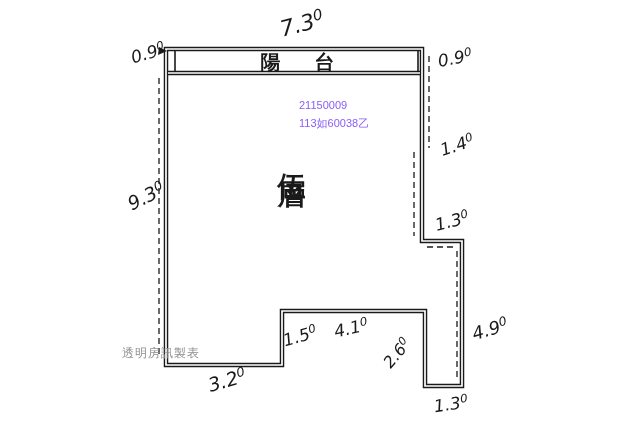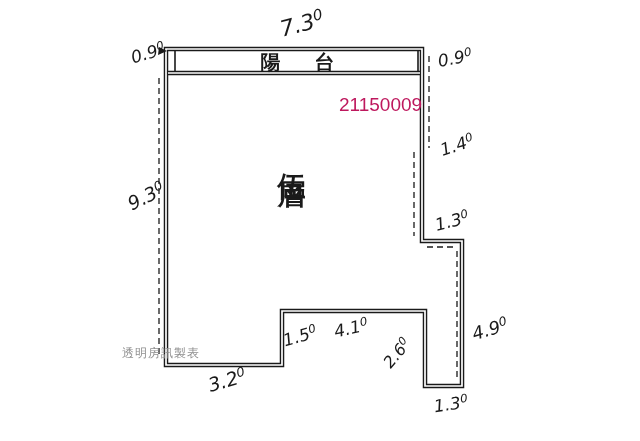--- a/index.html
+++ b/index.html
@@ -22,21 +22,21 @@
     position:absolute;left:301px;top:49px;transform:translateX(-50%);
     font-family:Liberation Mono, monospace;font-weight:bold;font-size:20px;
     letter-spacing:7px;color:var(--ink);white-space:nowrap;
   }
   .floor-label{
     position:absolute;left:291px;top:151px;transform:translateX(-50%);
     writing-mode:vertical-rl;text-orientation:upright;
     font-family:"DejaVu Serif",serif;font-weight:bold;font-size:28px;
     letter-spacing:8px;color:var(--ink);
   }
-  .case-block{position:absolute;left:299px;top:96px;font-size:19px;line-height:18px;color:#be185d;margin-left:40px;}
+  .case-block{position:absolute;left:299px;top:96px;font-size:11px;line-height:18px;color:#8b5cf6;}
   .watermark{position:absolute;left:122px;top:345px;font-size:12px;letter-spacing:1px;color:var(--wm);}
 
   
   .hand{
     position:absolute;font-family:"DejaVu Sans",sans-serif;font-style:italic;
     color:var(--ink);white-space:nowrap;transform-origin:center;
   }
   .hand span{display:inline-block;}
   .h-sup{font-size:.68em;transform:translateY(-.5em);}
 
@@ -76,20 +76,21 @@
     <path class="thin" d="M175,51 V72"></path>
     <path class="thin" d="M418,51 V72"></path>
 
     <polygon class="arrow" points="159,47 167,51 158,55"></polygon>
   </svg>
 
   <div class="balcony-label">陽　台</div>
 
   <div class="case-block">
     <div>21150009</div>
+    <div>113如60038乙</div>
   </div>
 
   <div class="floor-label">伍層</div>
 
   <div class="watermark">透明房訊製表</div>
 
   <span class="hand d-top"><span>7</span><span>.</span><span>3</span><span class="h-sup">0</span></span>
   <span class="hand d-bal-left"><span>0</span><span>.</span><span>9</span><span class="h-sup">0</span></span>
   <span class="hand d-bal-right"><span>0</span><span>.</span><span>9</span><span class="h-sup">0</span></span>
   <span class="hand d-right-upper"><span>1</span><span>.</span><span>4</span><span class="h-sup">0</span></span>

